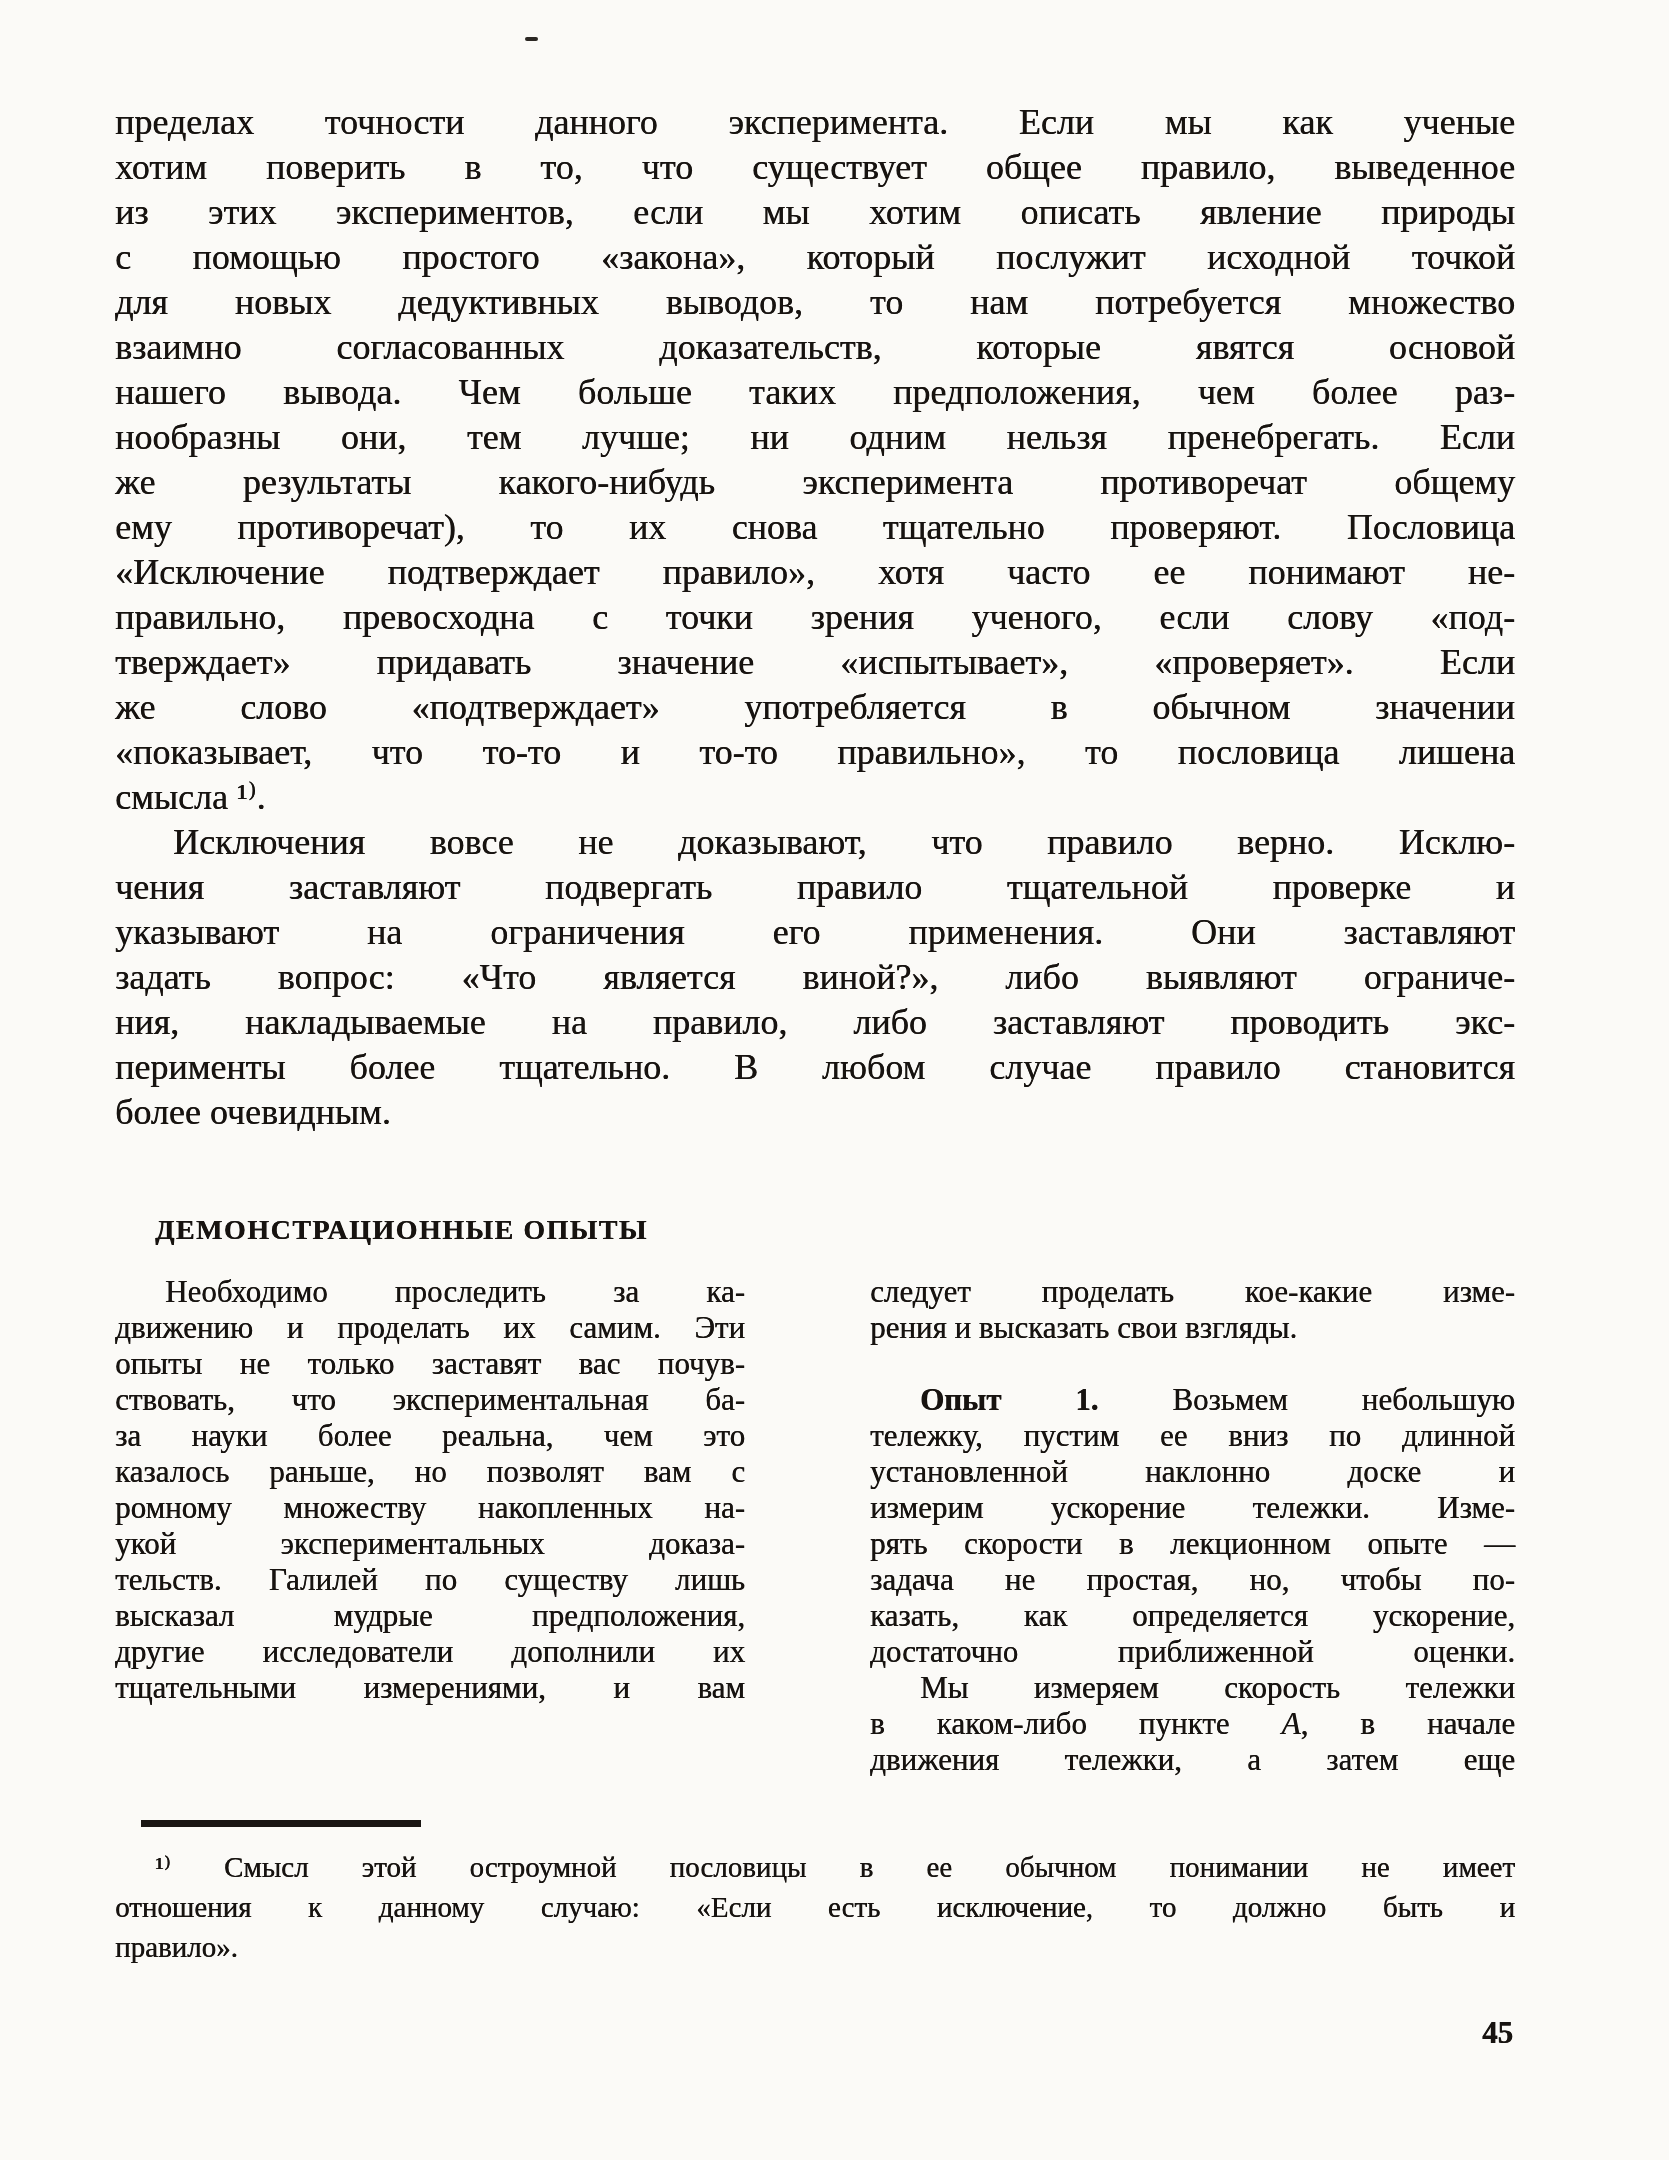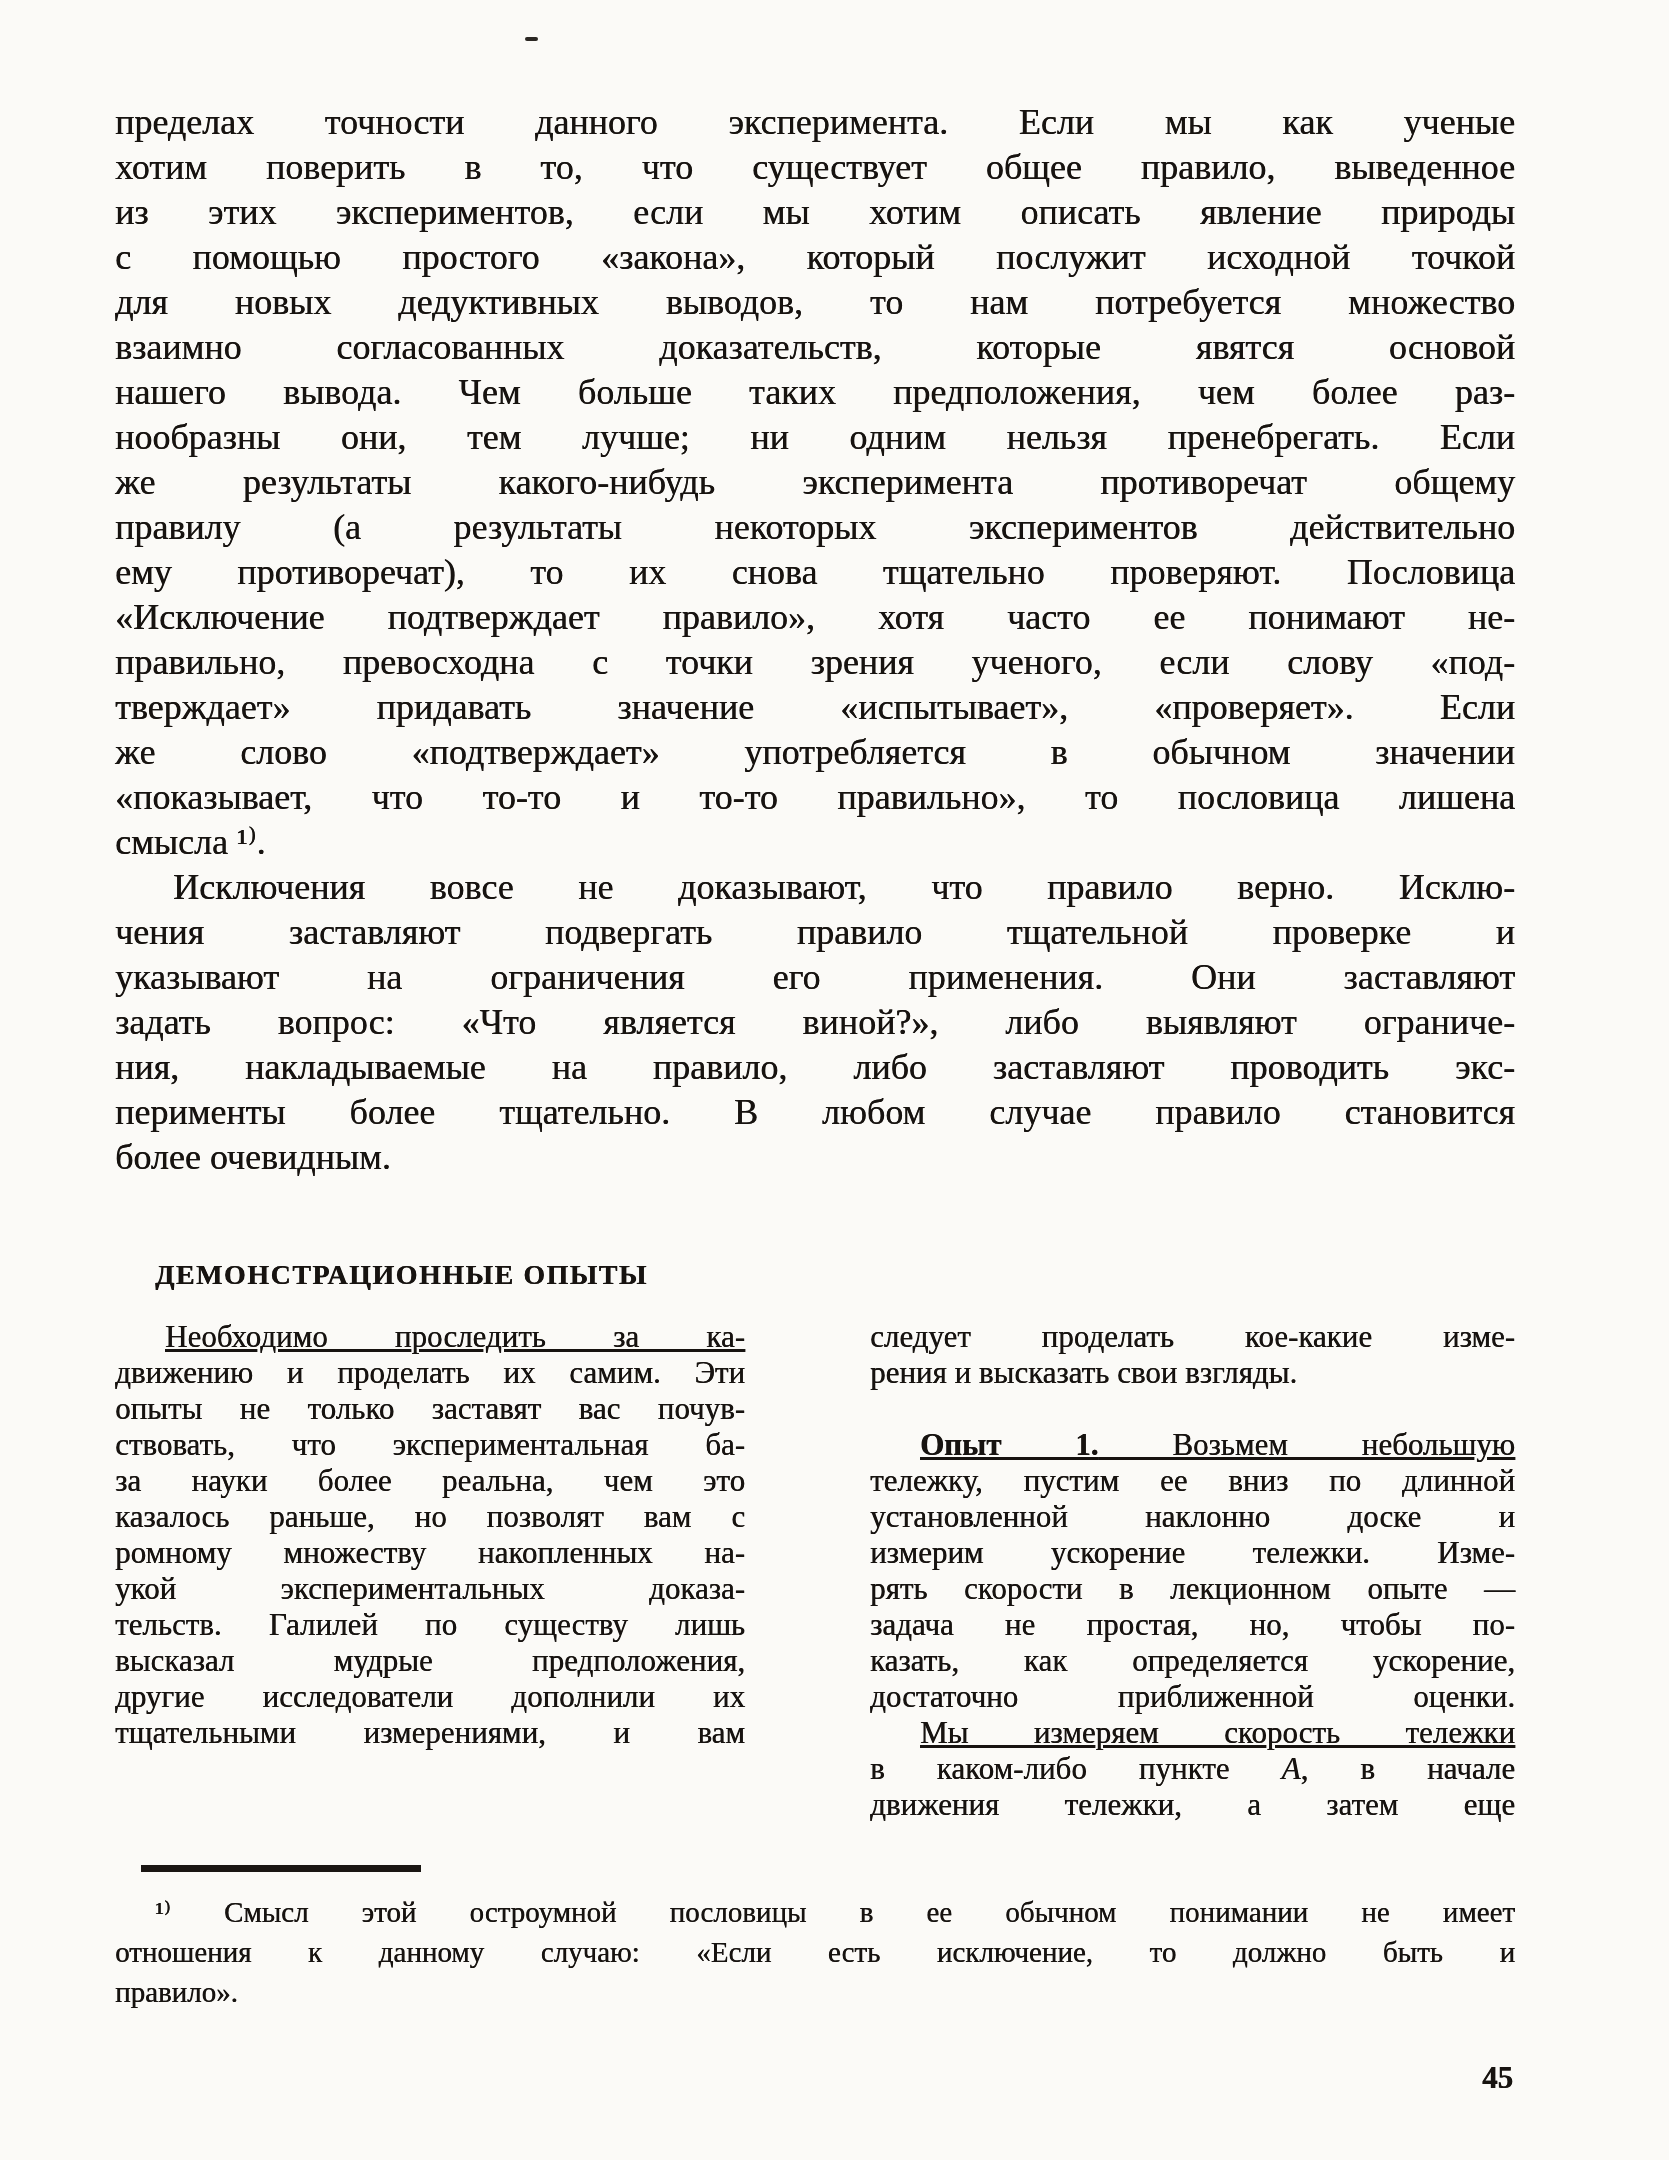--- a/index.html
+++ b/index.html
@@ -25,21 +25,21 @@
     margin:78px 0 28px 40px;
     font-size:28px;line-height:33px;font-weight:bold;
     letter-spacing:1.5px;
     font-family:Liberation Serif, serif;
   }
 
   .columns{display:flex;gap:125px;}
   .col-left{width:630px;flex:0 0 630px;}
   .col-right{flex:1;min-width:0;}
   .columns .line{font-size:31px;line-height:36px;}
-  .columns .para.indent .line:first-child{text-indent:50px;text-decoration:underline;}
+  .columns .para.indent .line:first-child{text-indent:50px;}
 
   .footnote-rule{width:280px;height:7px;background:#1a1613;margin:42px 0 0 26px;}
   .footnote{margin-top:20px;}
   .footnote .line{font-size:29px;line-height:40px;}
   .footnote .para.indent .line:first-child{text-indent:40px;}
 
   .page-number{margin-top:48px;text-align:right;font-size:31px;font-weight:bold;padding-right:2px;}
 
   .b{font-weight:bold;}
   .i{font-style:italic;}
@@ -56,21 +56,20 @@
         <div class="para">
           <div class="line"><span>пределах точности данного эксперимента. Если мы как ученые</span></div>
           <div class="line"><span>хотим поверить в то, что существует общее правило, выведенное</span></div>
           <div class="line"><span>из этих экспериментов, если мы хотим описать явление природы</span></div>
           <div class="line"><span>с помощью простого «закона», который послужит исходной точкой</span></div>
           <div class="line"><span>для новых дедуктивных выводов, то нам потребуется множество</span></div>
           <div class="line"><span>взаимно согласованных доказательств, которые явятся основой</span></div>
           <div class="line"><span>нашего вывода. Чем больше таких предположения, чем более раз-</span></div>
           <div class="line"><span>нообразны они, тем лучше; ни одним нельзя пренебрегать. Если</span></div>
           <div class="line"><span>же результаты какого-нибудь эксперимента противоречат общему</span></div>
-          <div class="line"><span>правилу (а результаты некоторых экспериментов действительно</span></div>
           <div class="line"><span>ему противоречат), то их снова тщательно проверяют. Пословица</span></div>
           <div class="line"><span>«Исключение подтверждает правило», хотя часто ее понимают не-</span></div>
           <div class="line"><span>правильно, превосходна с точки зрения ученого, если слову  «под-</span></div>
           <div class="line"><span>тверждает» придавать значение «испытывает», «проверяет». Если</span></div>
           <div class="line"><span>же слово «подтверждает» употребляется в обычном значении</span></div>
           <div class="line"><span>«показывает, что то-то и то-то правильно», то пословица лишена</span></div>
           <div class="line last"><span>смысла ¹⁾.</span></div>
         </div>
         <div class="para indent">
           <div class="line"><span>Исключения вовсе не доказывают, что правило верно. Исклю-</span></div>

